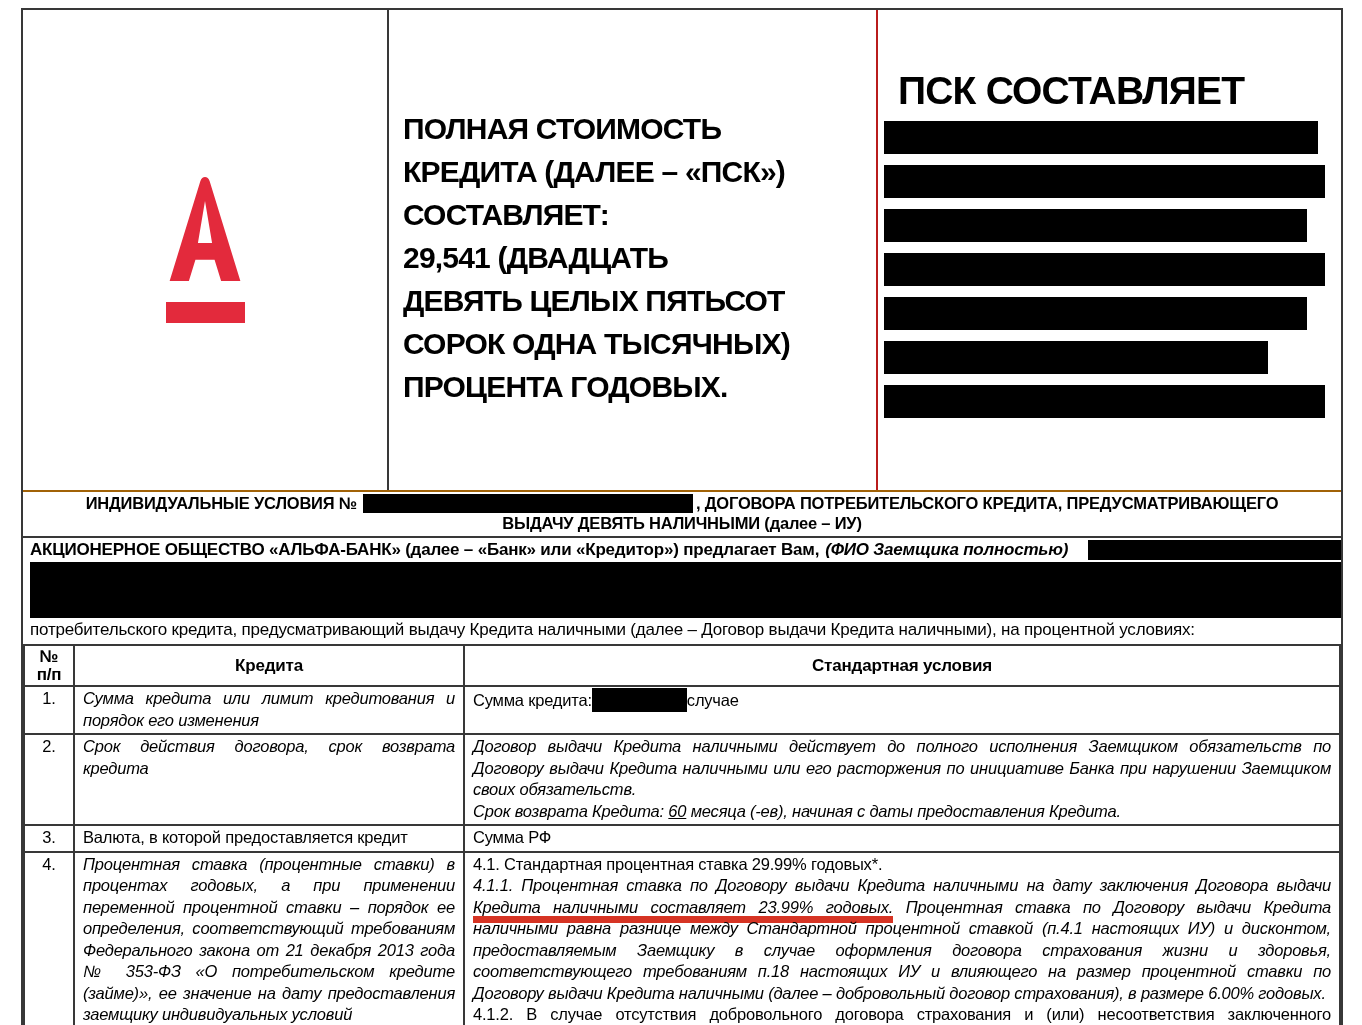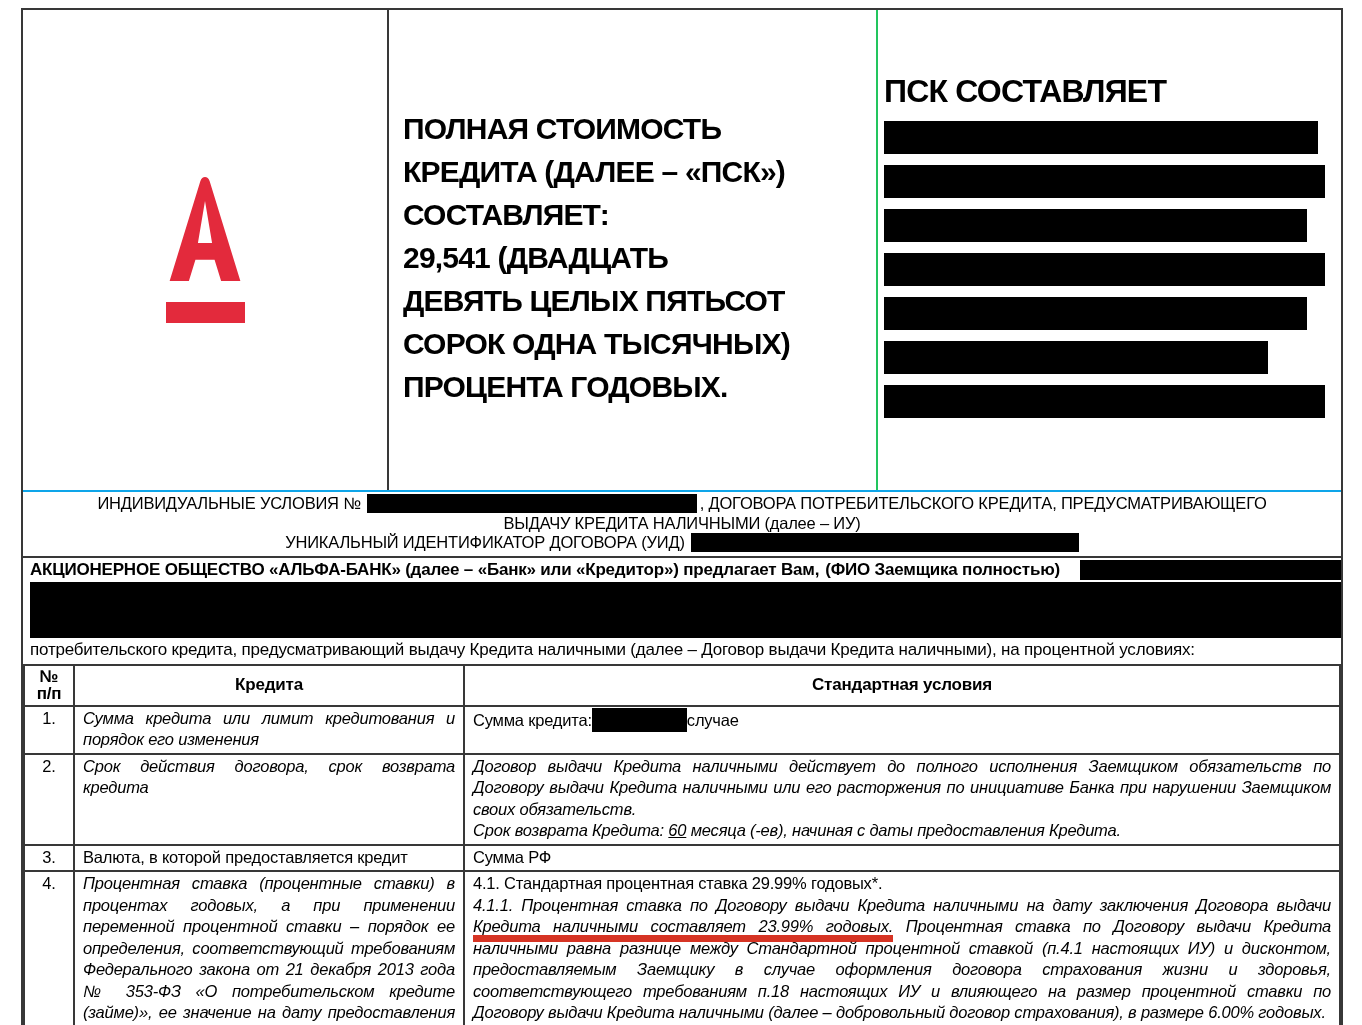--- a/index.html
+++ b/index.html
@@ -26,48 +26,49 @@
   .top-band { display: flex; height: 480px; }
   .col-logo {
     flex: 0 0 366px;
     border-right: 2px solid #383838;
     display: flex; flex-direction: column;
     align-items: center; justify-content: center;
   }
   .logo-bar { width: 79px; height: 21px; margin-top: 21px; }
   .col-mid {
     flex: 0 0 489px;
-    border-right: 2px solid #22c55e;
+    border-right: 2px solid #b91c1c;
     padding: 97px 6px 0 14px;
   }
   .headline {
     font-weight: bold;
     font-size: 30px;
     line-height: 43px;
     letter-spacing: -0.8px;
     white-space: pre-line;
   }
   .col-right { flex: 1 1 auto; padding: 62px 16px 0 6px; }
   .psk-title {
     font-weight: bold;
-    font-size: 32px;
+    font-size: 39px;
     line-height: 38px;
     letter-spacing: -0.8px;
     margin-bottom: 11px;
+    margin-left: 14px;
   }
   .rbar { height: 33px; background: #000; margin-bottom: 11px; }
   .rb1 { width: 98.5%; } .rb2 { width: 100%; } .rb3 { width: 96%; }
   .rb4 { width: 100%; } .rb5 { width: 96%; } .rb6 { width: 87%; }
   .rb7 { width: 100%; }
 
   
   .sec-head {
-    border-top: 2px solid #0ea5e9;
+    border-top: 2px solid #a16207;
     text-align: center;
-    font-weight: normal;
+    font-weight: bold;
     font-size: 16.5px;
     line-height: 19.5px;
     padding: 2px 4px 3px 4px;
   }
   .inline-redact {
     display: inline-block;
     background: #000;
     height: 19px;
     vertical-align: -4px;
   }
@@ -81,21 +82,21 @@
     padding: 1px 0 2px 7px;
   }
   .intro-line1 {
     display: flex;
     align-items: center;
     white-space: nowrap;
     font-weight: bold;
     height: 22px;
     text-align: right;
   }
-  .intro-italic { margin: 0 20px 0 6px; }
+  .intro-italic { font-style: italic; margin: 0 20px 0 6px; }
   .fill-redact { flex: 1 1 auto; height: 20px; background: #000; }
   .block-redact { height: 56px; background: #000; margin: 1px 0 2px 0; }
   .intro-line2 { height: 22px; font-size: 17px; }
 
   
   table.cond {
     width: 100%;
     border-collapse: collapse;
     table-layout: fixed;
     font-size: 16.5px;
@@ -156,22 +157,21 @@
       <div class="rbar rb3"></div>
       <div class="rbar rb4"></div>
       <div class="rbar rb5"></div>
       <div class="rbar rb6"></div>
       <div class="rbar rb7"></div>
     </div>
   </div>
 
   <div class="sec-head">
     <div><span>ИНДИВИДУАЛЬНЫЕ УСЛОВИЯ №</span><span class="inline-redact ir-num"></span><span>, ДОГОВОРА ПОТРЕБИТЕЛЬСКОГО КРЕДИТА, ПРЕДУСМАТРИВАЮЩЕГО</span></div>
-    <div>ВЫДАЧУ КРЕДИТА НАЛИЧНЫМИ (далее – ИУ)</div>
-    <div><span>УНИКАЛЬНЫЙ ИДЕНТИФИКАТОР ДОГОВОРА (УИД)</span><span class="inline-redact ir-uid"></span></div>
+    <div>ВЫДАЧУ ДЕВЯТЬ НАЛИЧНЫМИ (далее – ИУ)</div>
   </div>
 
   <div class="sec-intro">
     <div class="intro-line1">
       <span>АКЦИОНЕРНОЕ ОБЩЕСТВО «АЛЬФА-БАНК» (далее – «Банк» или «Кредитор») предлагает Вам,</span>
       <span class="intro-italic">(ФИО Заемщика полностью)</span>
       <span class="fill-redact"></span>
     </div>
     <div class="block-redact"></div>
     <div class="intro-line2">потребительского кредита, предусматривающий выдачу Кредита наличными (далее – Договор выдачи Кредита наличными), на процентной условиях:</div>

